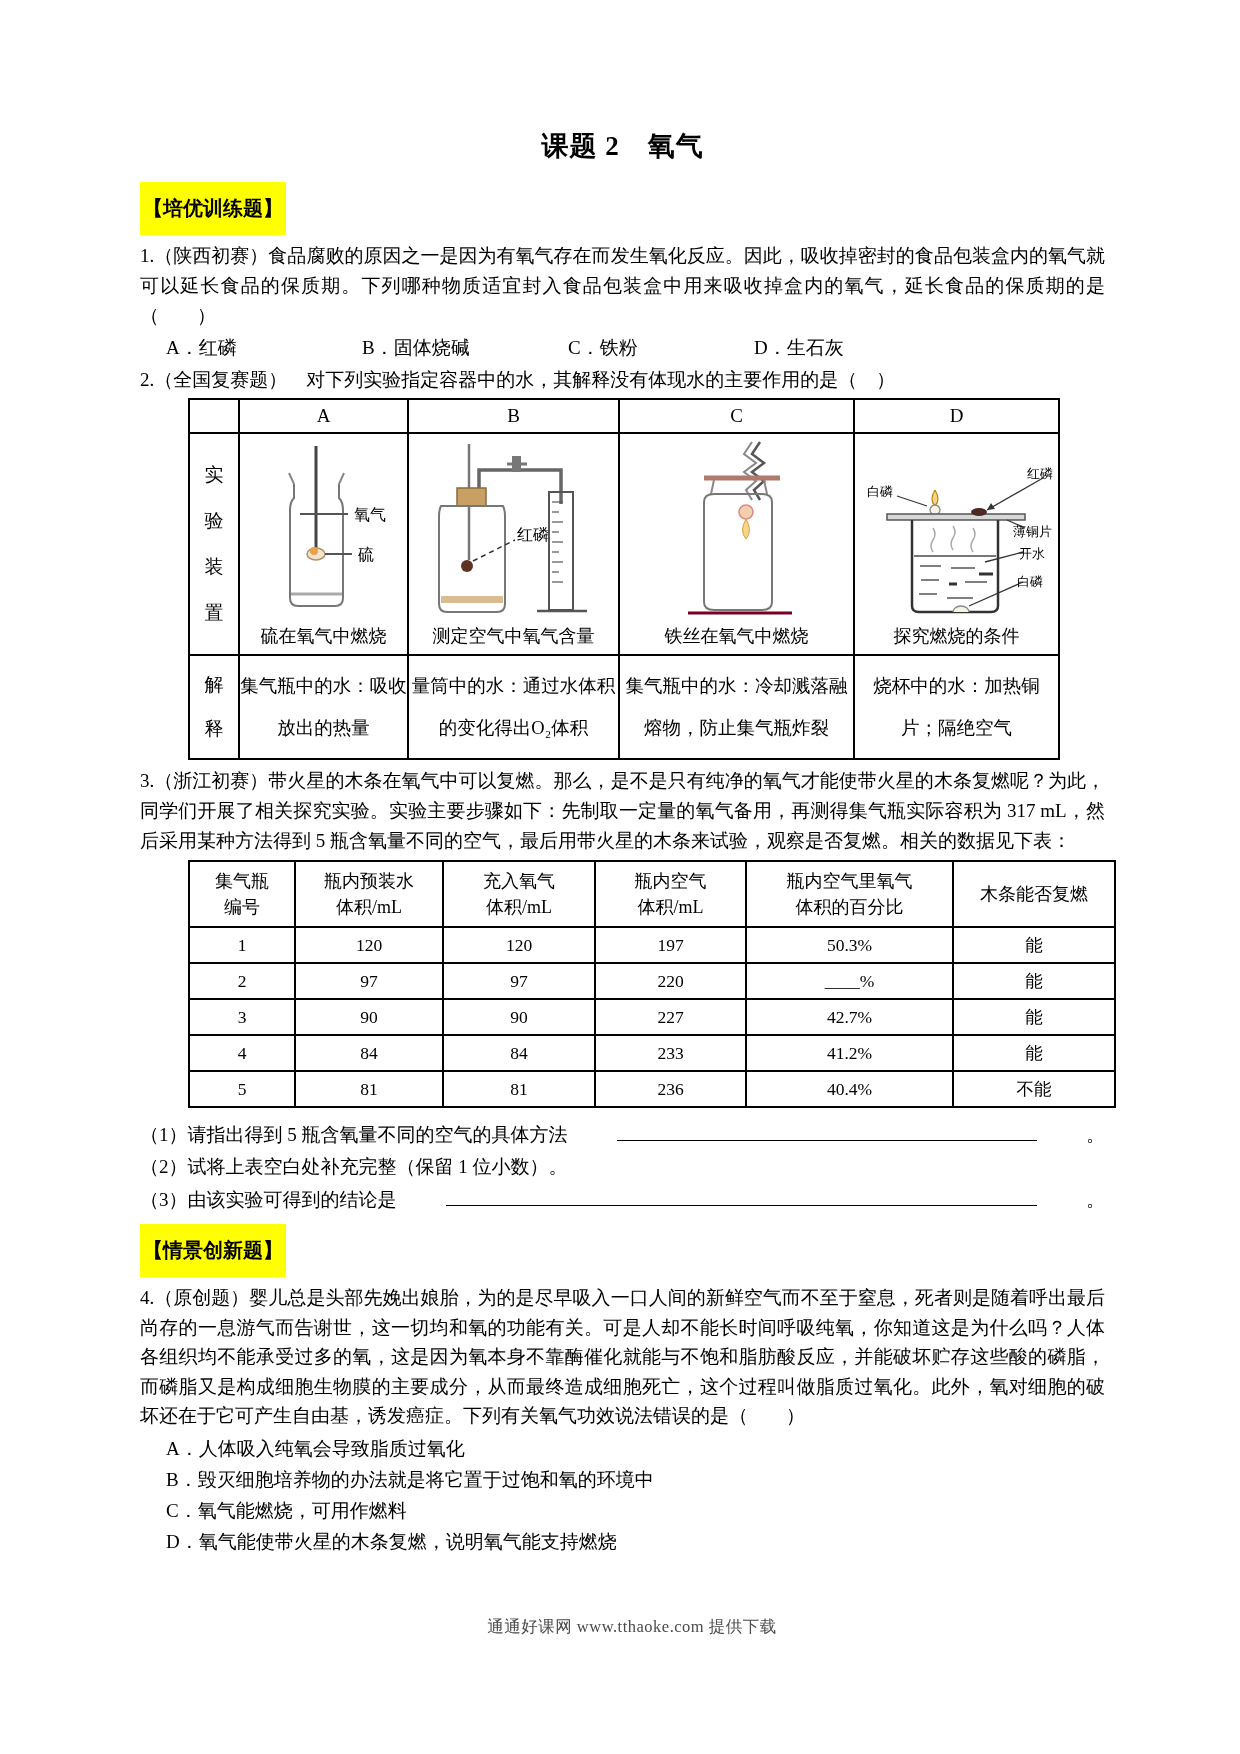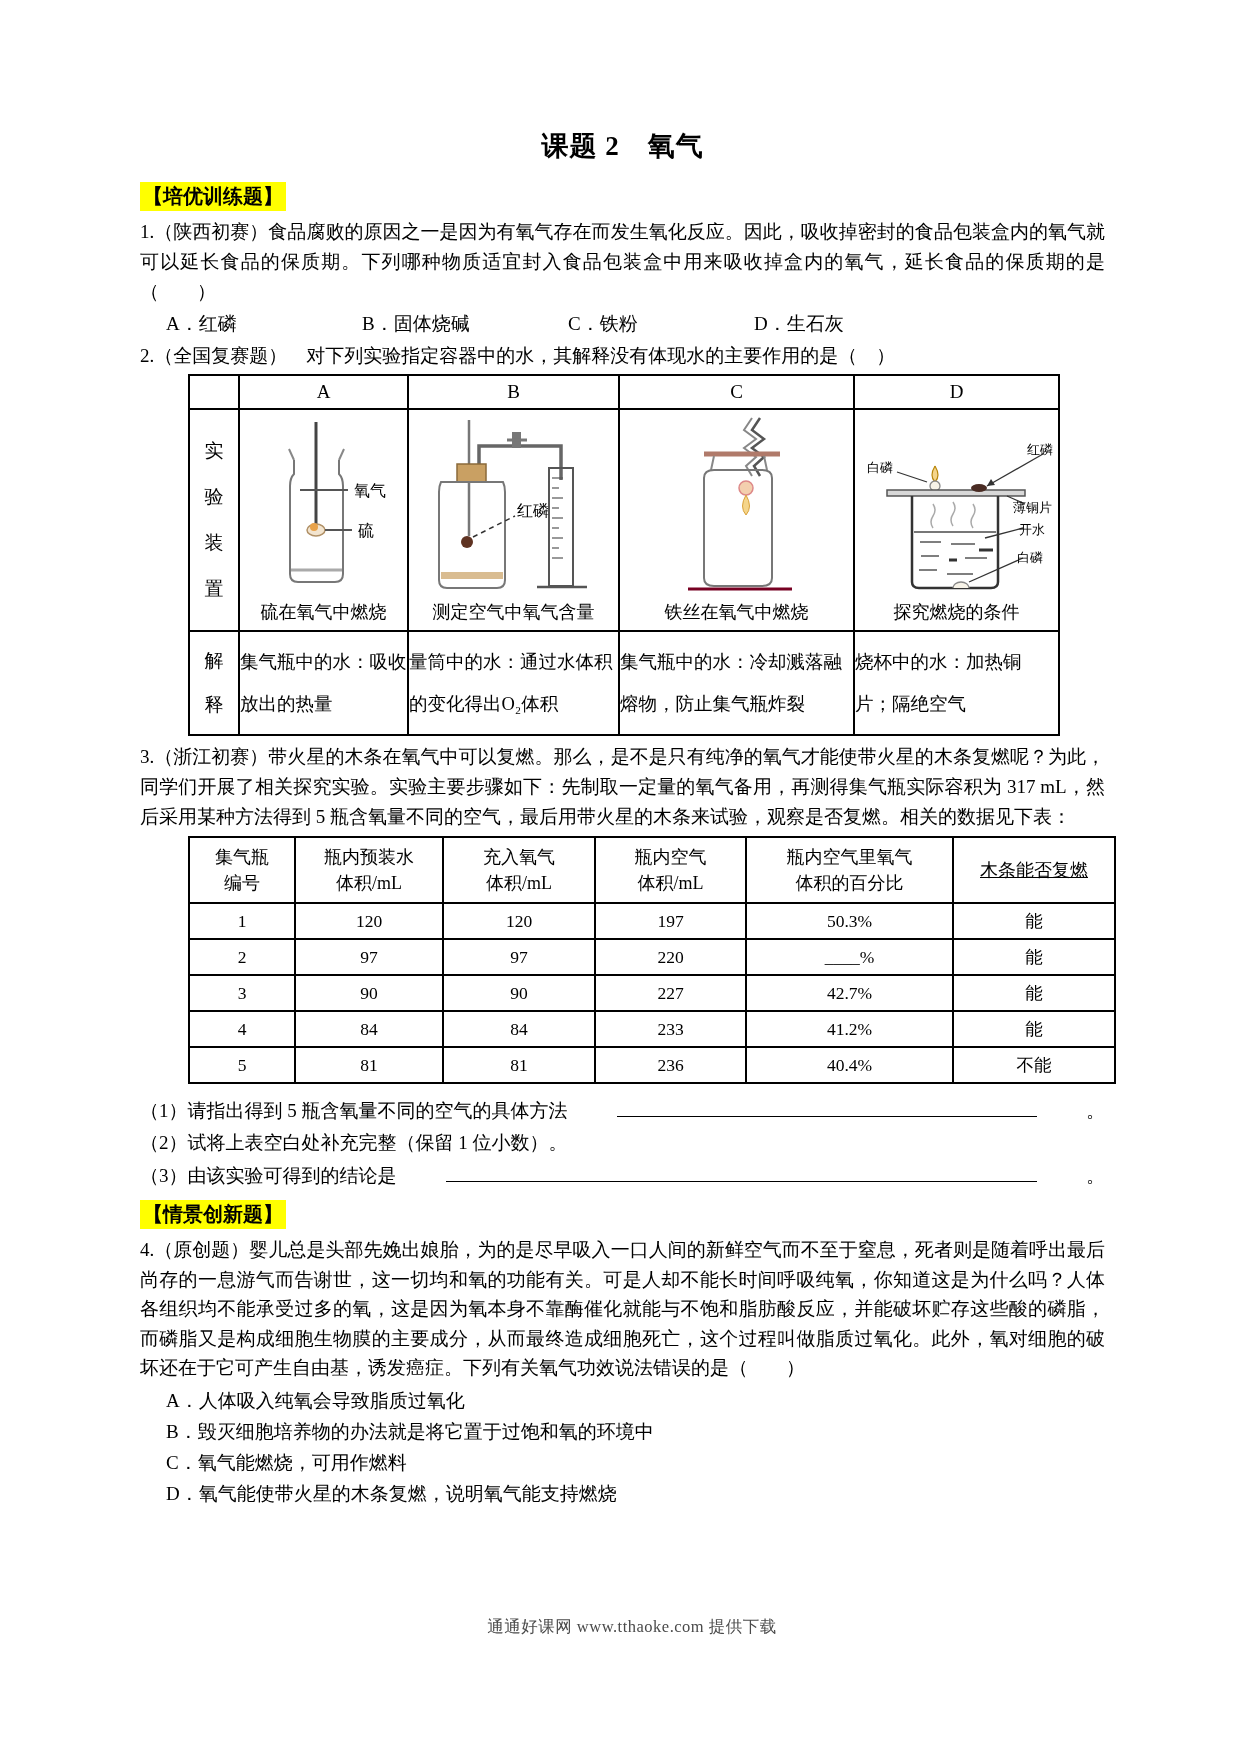--- a/index.html
+++ b/index.html
@@ -3,46 +3,46 @@
 <meta charset="utf-8">
 <style>
   html,body{margin:0;padding:0;background:#888;}
   .page{
     position:relative; width:1240px; height:1754px; background:#ffffff;
     font-family:"Liberation Serif","DejaVu Serif",serif; color:#000;
     overflow:hidden;
   }
   .content{position:absolute; left:140px; top:128px; width:965px;}
   .doc-title{text-align:center; font-size:27px; font-weight:bold; letter-spacing:1px; margin:0 0 16px 0;}
-  .hl-heading{display:inline-block; background:#ffff00; font-weight:bold; font-size:20px; padding:1px 3px; margin:2px 0 6px 0;}
+  .hl-heading{display:inline-block; background:#ffff00; font-weight:bold; font-size:20px; padding:13px 3px; margin:2px 0 6px 0;}
   .para{font-size:19px; line-height:30px; text-align:justify; margin:0 0 2px 0;}
   .opt-row{display:flex; font-size:19px; line-height:30px; padding-left:26px; margin-bottom:2px;}
   .opt-row span{display:block;}
   .opt-a{width:196px;} .opt-b{width:206px;} .opt-c{width:186px;}
 
   
   table{border-collapse:collapse;}
   .exp-table{margin:3px 0 6px 48px; table-layout:fixed; width:862px;}
   .exp-table td,.exp-table th{border:2px solid #000; padding:0; vertical-align:middle;}
   .exp-table .colhead{height:32px; text-align:center; font-size:19px; font-weight:normal;}
   .vcell{text-align:center;border-radius:11px;}
   .vtext{width:22px; margin:0 auto; word-break:break-all; font-size:19px; line-height:46px;}
   .vtext2{width:22px; margin:0 auto; word-break:break-all; font-size:19px; line-height:44px;}
   .device-cell{height:220px; vertical-align:bottom; text-align:center;}
   .device-cell svg{display:block; margin:4px auto 0 auto;}
   .caption{font-size:18px; line-height:28px; padding-bottom:2px; text-align:center;}
-  .explain-cell{height:102px; font-size:18.5px; line-height:42px; padding:2px 8px; text-align:left; vertical-align:middle;}
+  .explain-cell{height:102px; font-size:18.5px; line-height:42px; padding:2px 8px; text-align:center; vertical-align:middle;}
 
   
   .data-table{margin:4px 11px 10px 48px; table-layout:fixed; width:866px;}
   .data-table td,.data-table th{border:2px solid #000; text-align:center; font-weight:normal;}
   .data-table th{height:60px; font-size:18px; line-height:26px; padding:2px 4px;}
   .data-table th span{display:block;}
   .data-table td{height:32px; font-size:17.5px;}
-  .c1{width:96px;} .c2{width:138px;} .c3{width:142px;} .c4{width:141px;} .c5{width:197px;} .c6{width:152px;text-decoration:underline;}
+  .c1{width:96px;} .c2{width:138px;} .c3{width:142px;} .c4{width:141px;} .c5{width:197px;} .c6{width:152px;}
 
   .sub-line{display:flex; align-items:baseline; font-size:19px; line-height:32px;gap:48px;}
   .blank{flex:1 1 auto; border-bottom:1.6px solid #000; height:22px; margin:0 1px;}
 
   .q4-opt{font-size:19px; line-height:31px; padding-left:26px;}
 
   .footer{position:absolute; left:12px; width:1240px; top:1616px; text-align:center;
           font-size:16.5px; color:#4a4a4a; letter-spacing:.5px;}
   svg text{font-family:"Liberation Serif","DejaVu Serif",serif;}
 </style>

